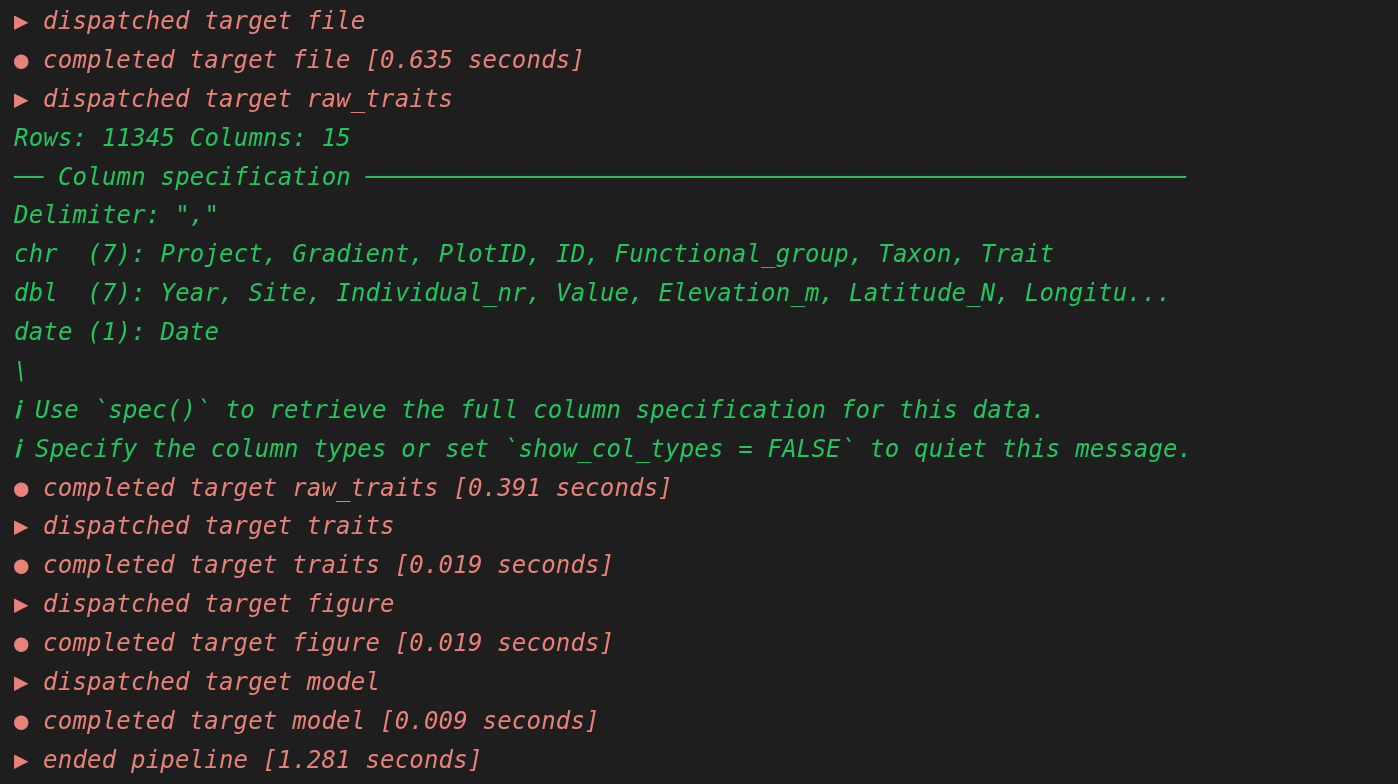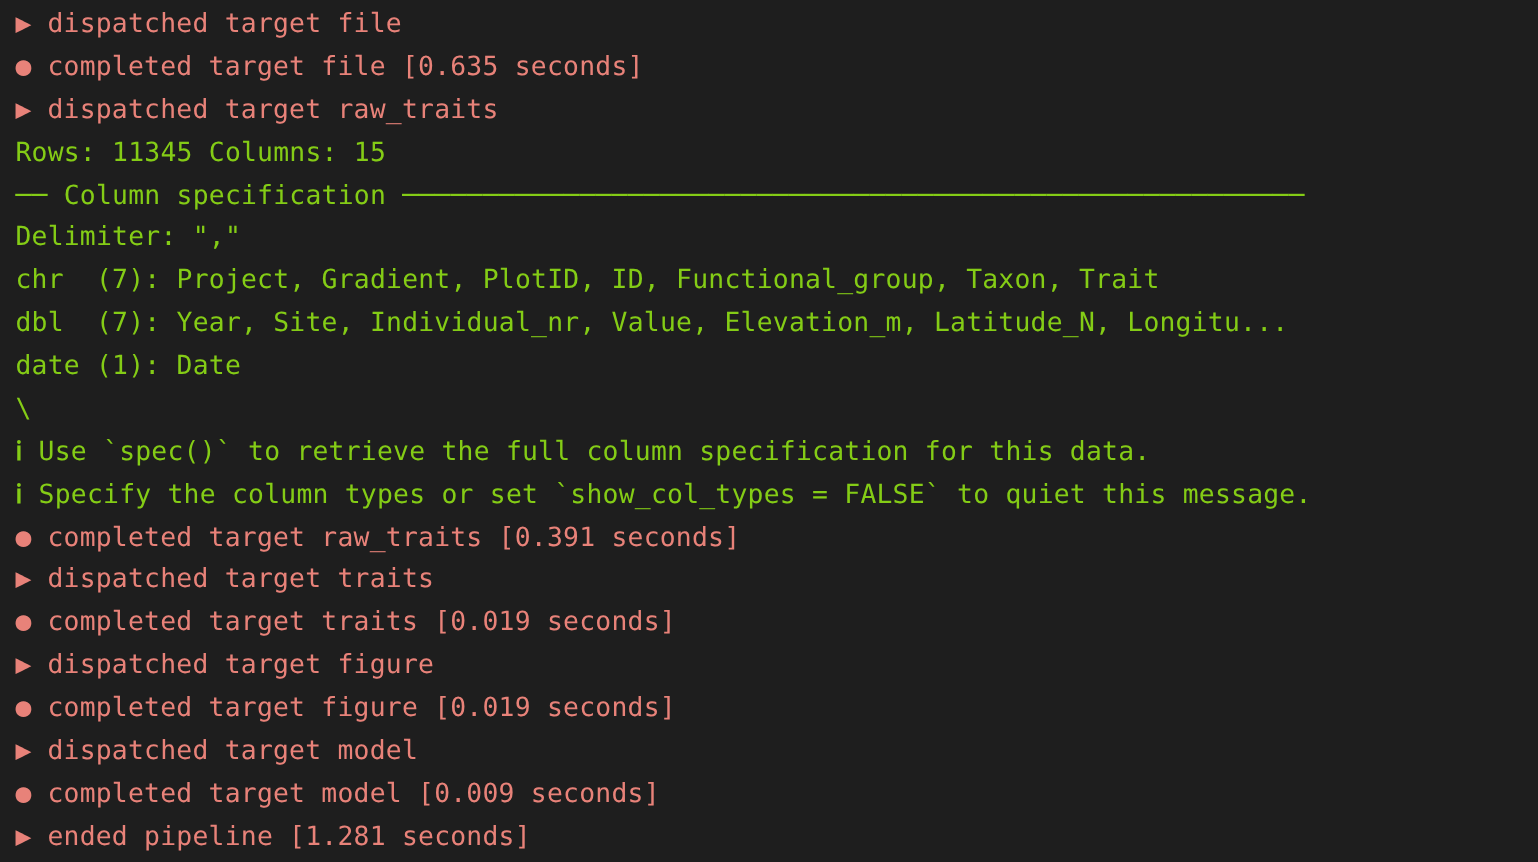--- a/index.html
+++ b/index.html
@@ -11,23 +11,24 @@
     overflow: hidden;
   }
   .terminal {
     font-family: "SF Mono", "Menlo", "Consolas", "DejaVu Sans Mono", monospace;
     font-size: 24px;
     line-height: 1.62;
     color: #d2cec8;
     padding: 2px 14px 0 14px;
     white-space: pre;
     letter-spacing: 0.2px;
+    font-style: italic;
   }
   .red { color: #e88279; }
-  .norm { color: #84cc16; }
+  .norm { color: #22c55e; }
   .bullet {
     display: inline-block;
     width: 1ch;
     text-align: left;
   }
 </style>
 </head>
 <body>
 
 <div class="terminal" id="term"><div><span class="red bullet">▶</span> <span class="red">dispatched target file</span></div><div><span class="red bullet">●</span> <span class="red">completed target file [0.635 seconds]</span></div><div><span class="red bullet">▶</span> <span class="red">dispatched target raw_traits</span></div><div><span class="norm">Rows: 11345 Columns: 15</span></div><div><span class="norm">── Column specification ────────────────────────────────────────────────────────</span></div><div><span class="norm">Delimiter: ","</span></div><div><span class="norm">chr  (7): Project, Gradient, PlotID, ID, Functional_group, Taxon, Trait</span></div><div><span class="norm">dbl  (7): Year, Site, Individual_nr, Value, Elevation_m, Latitude_N, Longitu...</span></div><div><span class="norm">date (1): Date</span></div><div><span class="norm">\</span></div><div><span class="norm" style="font-weight: 600;">ℹ</span> <span class="norm">Use `spec()` to retrieve the full column specification for this data.</span></div><div><span class="norm" style="font-weight: 600;">ℹ</span> <span class="norm">Specify the column types or set `show_col_types = FALSE` to quiet this message.</span></div><div><span class="red bullet">●</span> <span class="red">completed target raw_traits [0.391 seconds]</span></div><div><span class="red bullet">▶</span> <span class="red">dispatched target traits</span></div><div><span class="red bullet">●</span> <span class="red">completed target traits [0.019 seconds]</span></div><div><span class="red bullet">▶</span> <span class="red">dispatched target figure</span></div><div><span class="red bullet">●</span> <span class="red">completed target figure [0.019 seconds]</span></div><div><span class="red bullet">▶</span> <span class="red">dispatched target model</span></div><div><span class="red bullet">●</span> <span class="red">completed target model [0.009 seconds]</span></div><div><span class="red bullet">▶</span> <span class="red">ended pipeline [1.281 seconds]</span></div></div>

